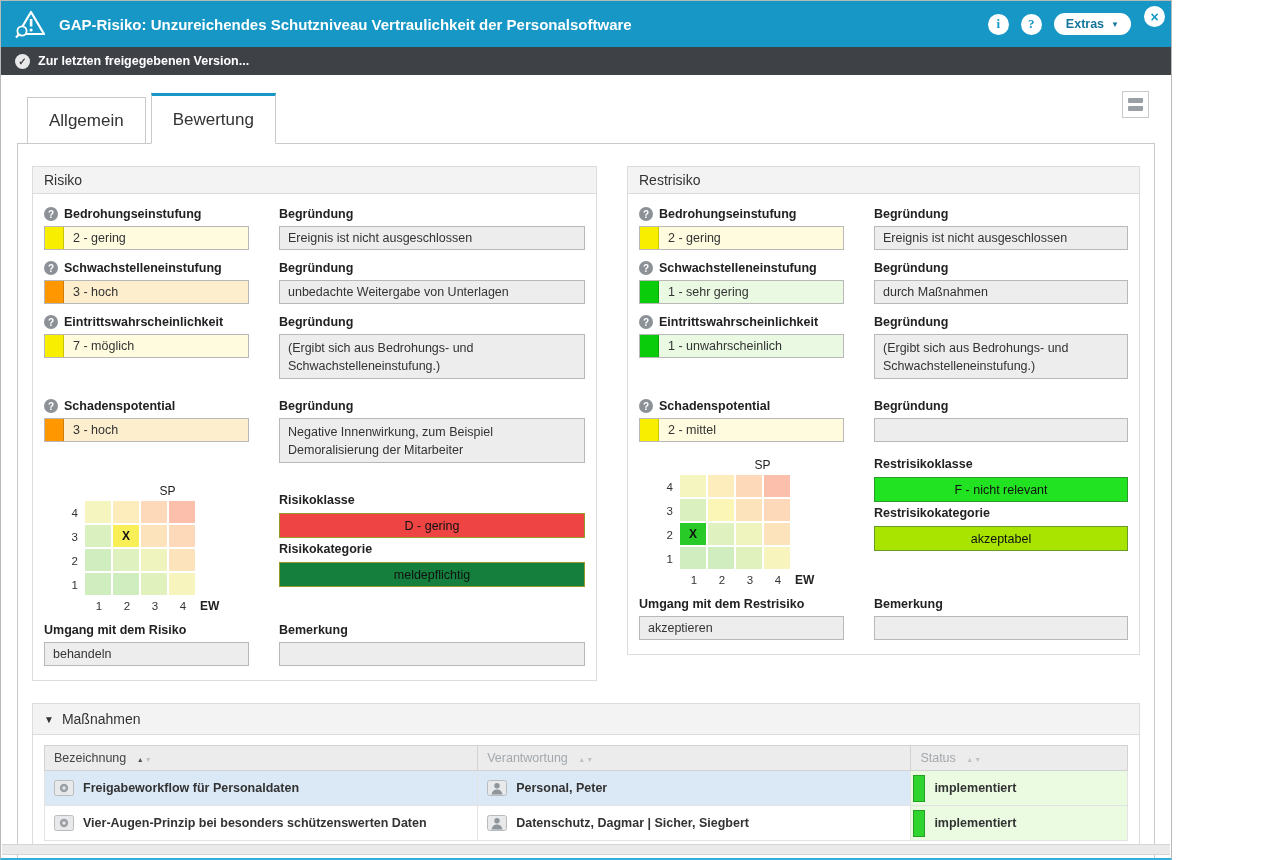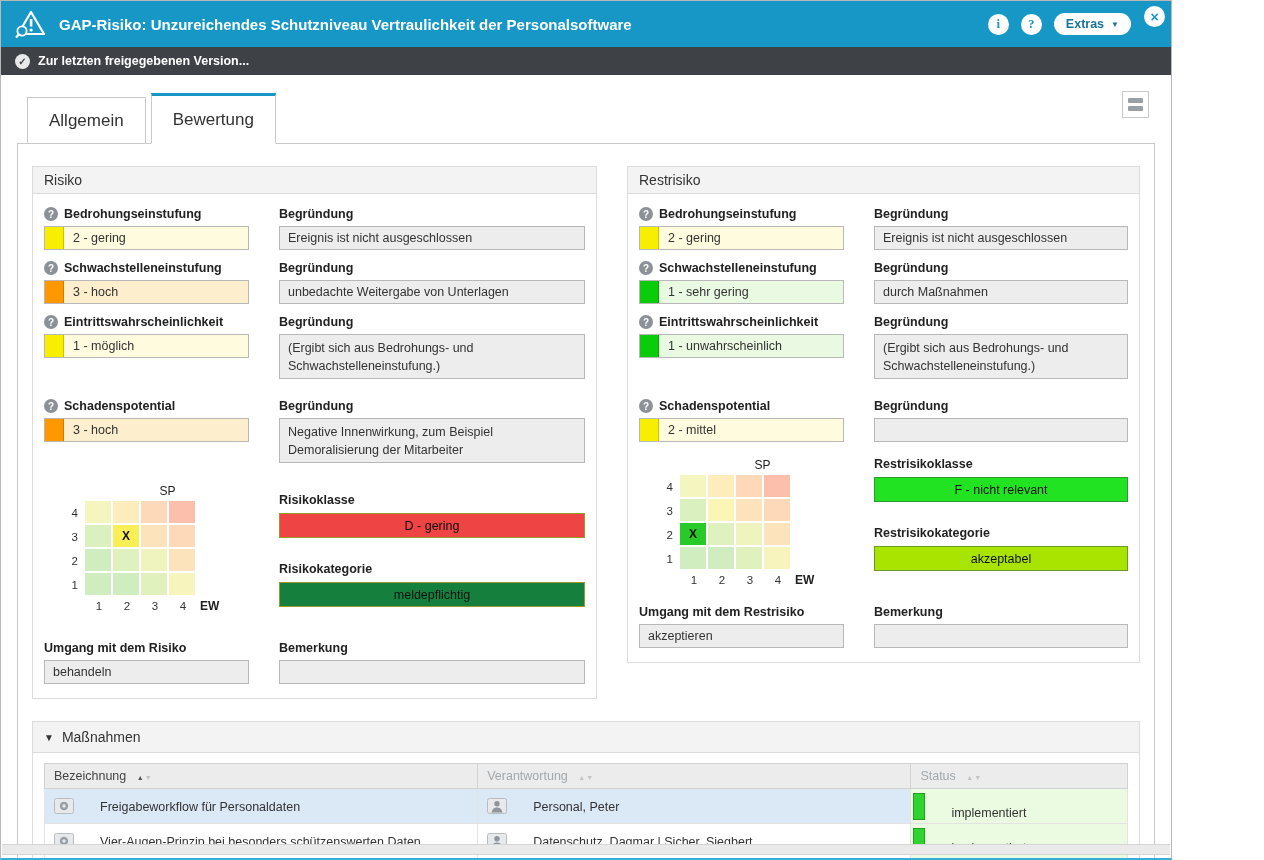--- a/index.html
+++ b/index.html
@@ -67,37 +67,37 @@
   .m-grid-row { display:flex; align-items:center; }
   .m-rowlabel { width:14px; text-align:right; margin-right:7px; font-size:11.5px; color:#333; }
   .m-cell { width:26px; height:22px; margin:0 2px 2px 0; display:flex; align-items:center; justify-content:center;
             font-weight:bold; font-size:12px; color:#111; cursor:pointer; }
   .m-collabels { display:flex; align-items:center; margin-left:21px; margin-top:2px; }
   .m-collabel { width:28px; text-align:center; font-size:11.5px; color:#333; }
   .m-ew { font-weight:bold; font-size:12px; color:#222; margin-left:3px; }
   .klasse-block { flex:1; padding-top:14px; }
   .klasse-label { font-weight:bold; font-size:12.5px; color:#222; margin-bottom:6px; }
   .klasse-bar { height:25px; border:1px solid #9a9a2a; display:flex; align-items:center; justify-content:center;
-                font-size:12.5px; color:#111; margin-bottom:24px; }
+                font-size:12.5px; color:#111; margin-bottom:4px; }
 
   
   .mass-panel { border:1px solid #dcdcdc; margin-top:22px; }
   .mass-header { background:#f3f3f3; border-bottom:1px solid #dcdcdc; padding:7px 11px; font-size:14px; color:#333;
                  display:flex; align-items:center; gap:8px; cursor:pointer; }
   .collapse-icon { font-size:10px; color:#333; }
   .mass-body { padding:10px 11px 12px; }
   table { width:100%; border-collapse:collapse; font-size:12.5px; table-layout:fixed; }
   th { background:#ececec; border:1px solid #d2d2d2; text-align:left; padding:5px 9px; font-weight:normal;
        color:#a2a8ad; font-size:12.5px; cursor:pointer; }
   th .th-label.sorted-label { color:#444; }
   .sort-icons { font-size:7px; letter-spacing:1px; color:#c3c3c3; margin-left:7px; }
   .sort-icons .active { color:#555; }
   td { border:1px solid #e3e3e3; padding:4px 9px; height:35px; color:#333; background:#fff; }
   tr.selected td.sel { background:#dbe8f6; }
-  .cell-flex { display:flex; align-items:flex-end; gap:26px; }
+  .cell-flex { display:flex; align-items:center; gap:9px;font-weight:bold; }
   td.status-cell { background:#eafbe2; padding:2px 9px 2px 2px; }
   .status-swatch { width:12px; height:27px; flex:none; border:1px solid rgba(0,0,0,0.25); }
   .row-icon { flex:none; display:inline-flex; }
 
   
   .statusbar { position:absolute; left:1px; right:1px; bottom:3px; height:11px; background:#eaeaea;
                border-top:1px solid #d5d5d5; border-bottom:1px solid #d5d5d5; }
 </style>
 </head>
 <body>
@@ -185,21 +185,21 @@
           </div>
 
           <div class="frow">
             <div class="fcol-left">
               <div class="flabel">
                 <span class="help-icon">?</span>
                 <span>Eintrittswahrscheinlichkeit</span>
               </div>
               <div class="field rating-field" style="background-color: rgb(255, 251, 223);">
                 <span class="rating-swatch" style="background-color: rgb(248, 239, 0);"></span>
-                <span class="rating-text">1 - möglich</span>
+                <span class="rating-text">7 - möglich</span>
               </div>
             </div>
             <div class="fcol-right">
               <div class="flabel">
                   <span>Begründung</span>
                 </div>
               <div class="field reason-box tall">(Ergibt sich aus Bedrohungs- und Schwachstelleneinstufung.)</div>
             </div>
           </div>
 

